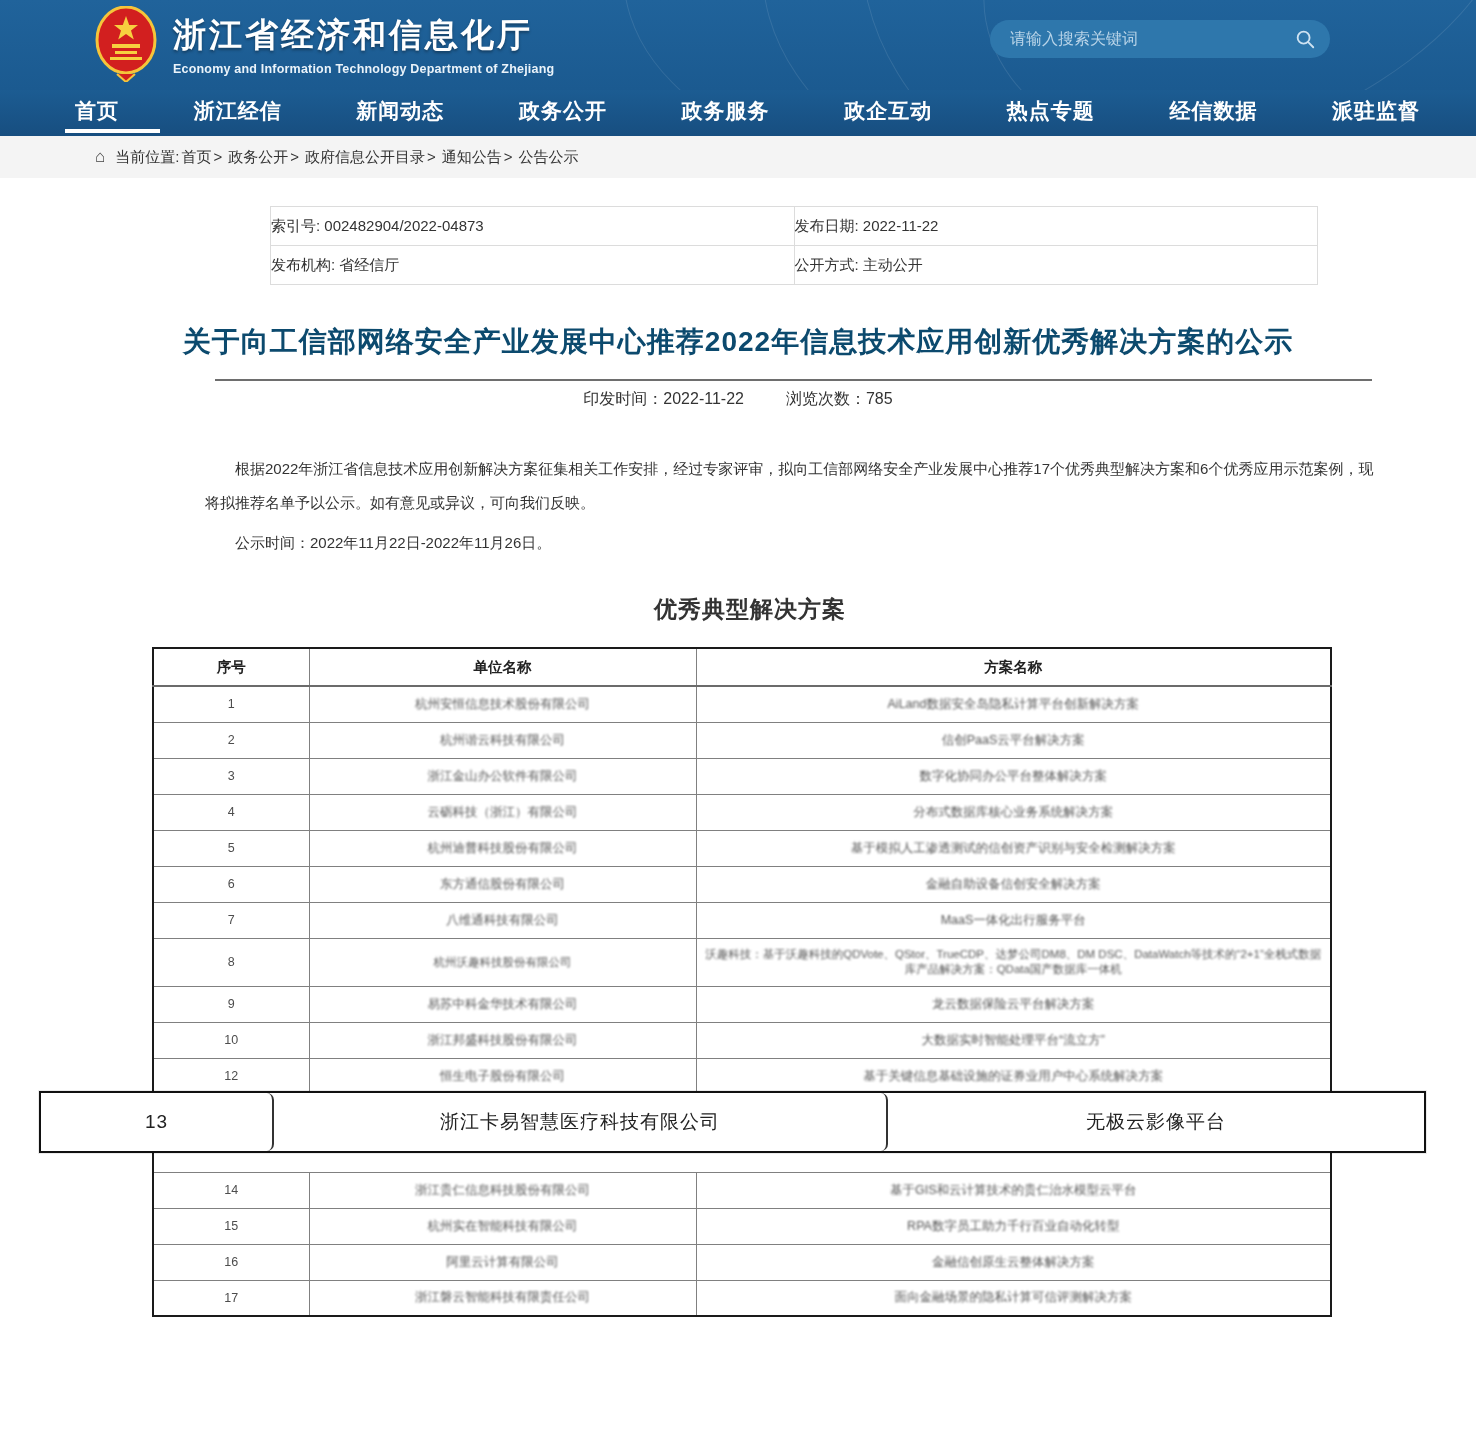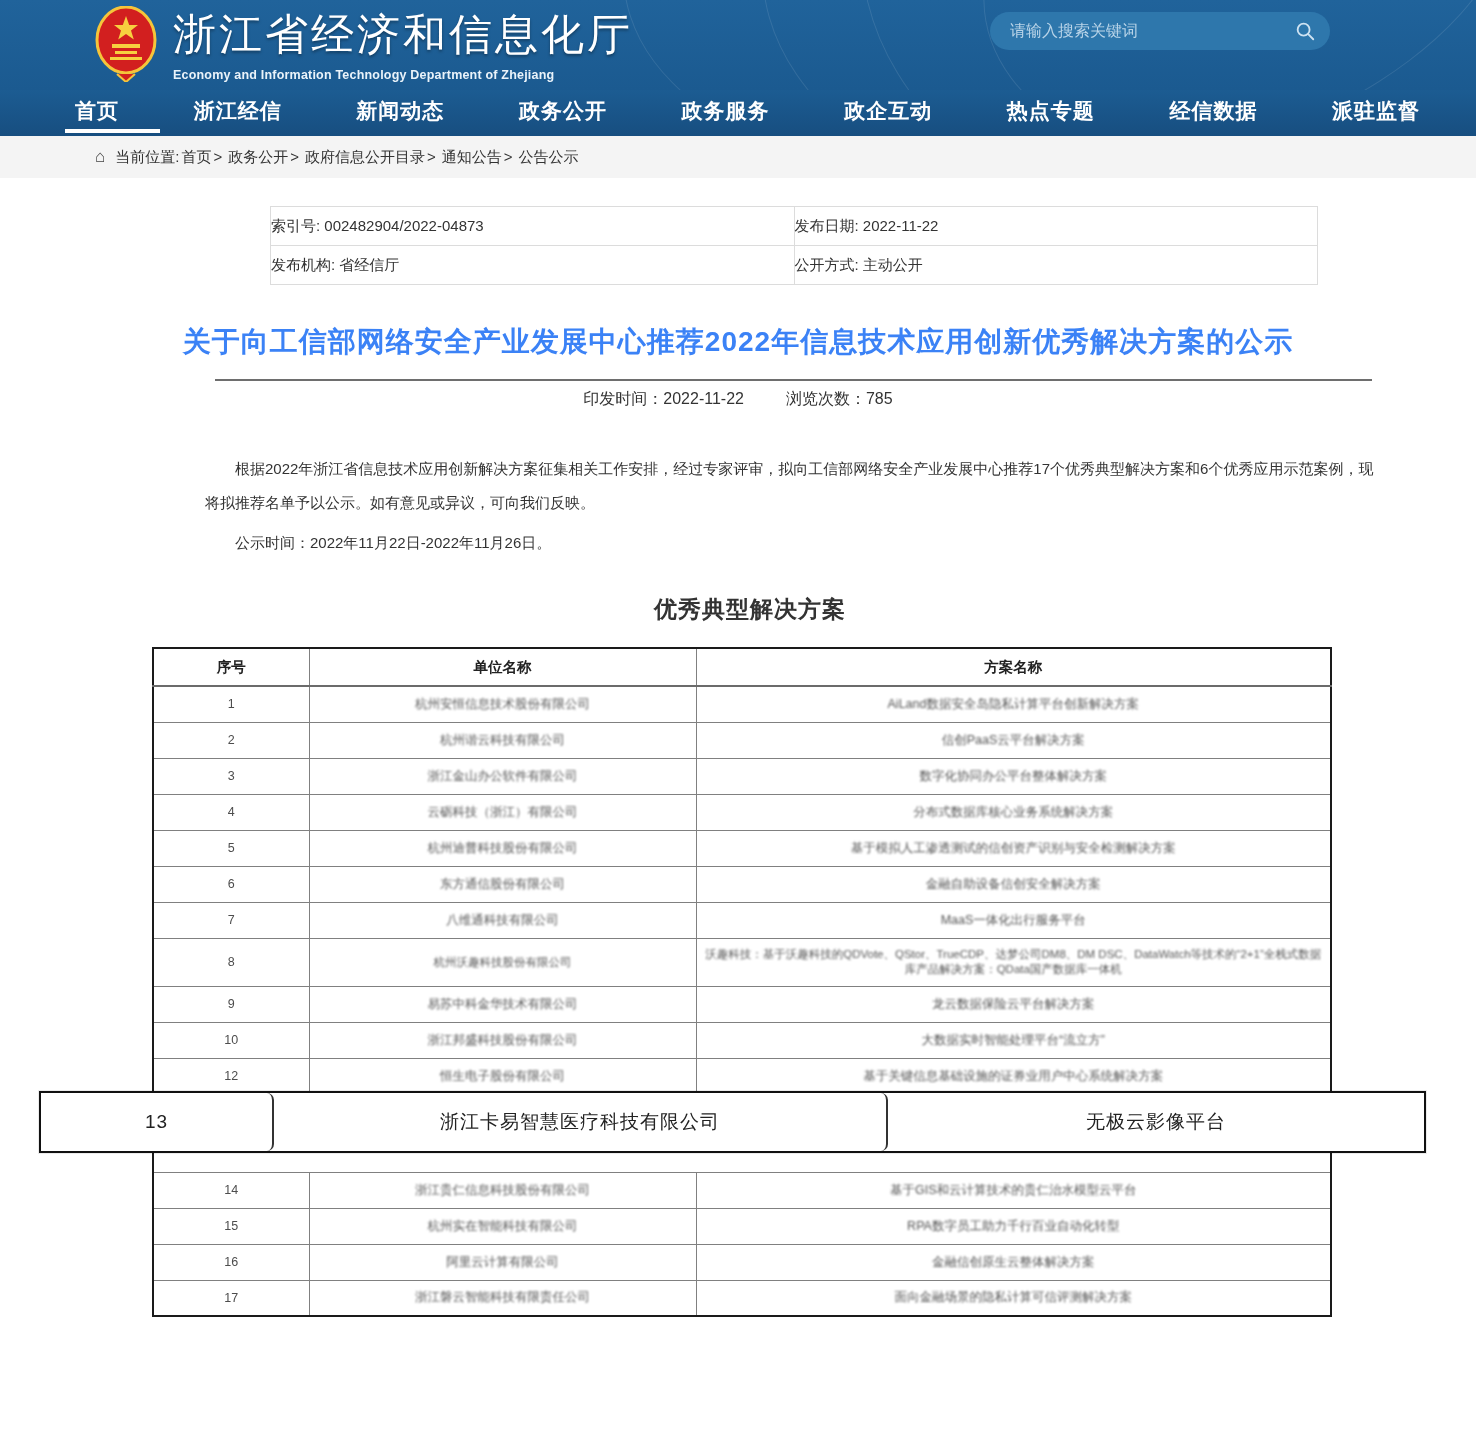--- a/index.html
+++ b/index.html
@@ -21,27 +21,27 @@
   .arc { position:absolute; border:1px solid rgba(255,255,255,0.10); border-radius:50%; }
   .arc1 { width:900px; height:500px; left:620px; top:-320px; transform:rotate(-8deg); }
   .arc2 { width:1100px; height:620px; left:760px; top:-380px; transform:rotate(-6deg); }
   .arc3 { width:1300px; height:760px; left:860px; top:-460px; transform:rotate(-4deg); }
   .arc4 { width:700px; height:420px; left:980px; top:-250px; transform:rotate(-10deg); }
 
   .brand { position:absolute; left:95px; top:6px; display:flex; align-items:center; }
   .emblem { width:62px; height:76px; flex:0 0 auto; }
   .brand-text { margin-left:16px; }
   .site-title {
-    color:#fff; font-size:43px; font-weight:normal; letter-spacing:3px;
+    color:#fff; font-size:33px; font-weight:bold; letter-spacing:3px;
     text-shadow:0 2px 3px rgba(0,0,0,0.35);
   }
   .site-subtitle { color:#eaf3fa; font-size:12.5px; font-weight:bold; margin-top:4px; letter-spacing:0.2px; }
 
   .search-box {
-    position:absolute; right:146px; top:12px;
+    position:absolute; right:146px; top:20px;
     width:340px; height:38px;
     background:#2e77ac; border-radius:19px;
     display:flex; align-items:center; padding:0 14px 0 20px;
   }
   .search-box input {
     flex:1; background:transparent; border:none; outline:none;
     color:#eaf3fa; font-size:16px; font-family:inherit;
   }
   .search-box input::placeholder { color:#b9d4e8; }
   .search-icon { width:22px; height:22px; cursor:pointer; flex:0 0 auto; }
@@ -80,21 +80,21 @@
   }
   .doc-meta td {
     border:1px solid #dcdcdc; height:39px; 
     font-size:15px; color:#333;
   }
   .doc-meta .lab { color:#333; }
 
   
   .article-title {
     margin:38px 60px 16px 60px; text-align:center;
-    font-size:28px; font-weight:bold; color:#3b82f6; letter-spacing:1px;
+    font-size:28px; font-weight:bold; color:#0c4a6e; letter-spacing:1px;
   }
   .title-rule { margin:18px 0 0 215px; width:1157px; height:0; border-top:2px solid #6e6e6e; }
   .article-meta { margin-top:8px; text-align:center; font-size:16px; color:#333; }
   .article-meta .gap { display:inline-block; width:42px; }
   .article-body { margin:42px 102px 0 205px; }
   .article-body p {
     font-size:15px; line-height:34px; color:#333; text-indent:2em;
   }
   .article-body p.first { margin-bottom:6px; }
 

